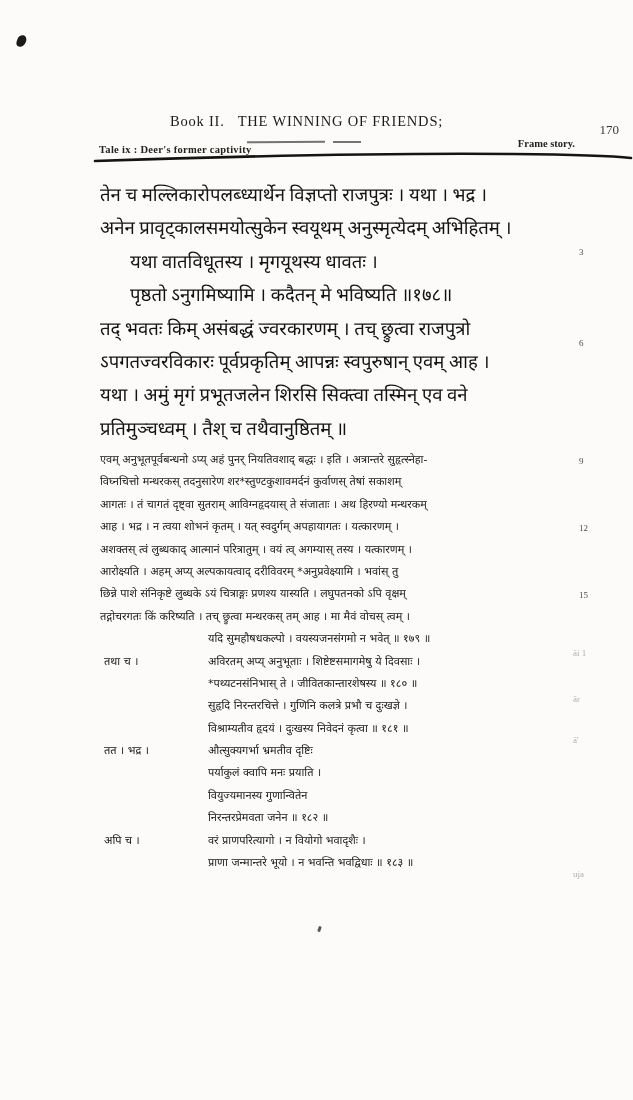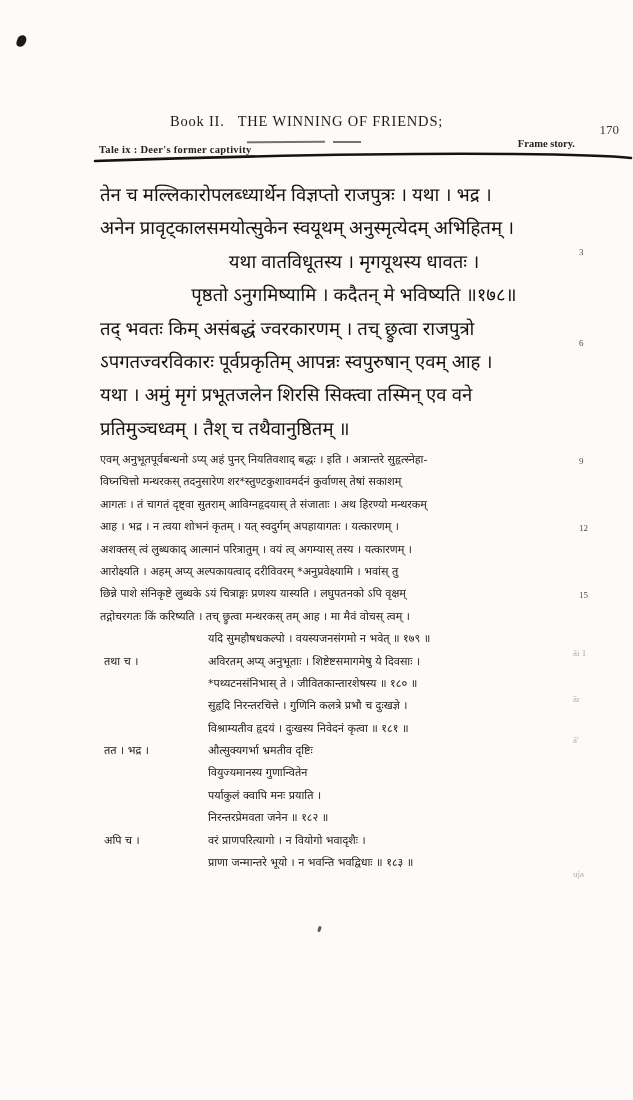--- a/index.html
+++ b/index.html
@@ -35,25 +35,25 @@
     font-size:10.5px; font-weight:600; color:#242320;
   }
   .title-underline { position:absolute; background:#2a2925; height:1.5px; opacity:0.65; }
   .tu1 { top:141px; left:247px; width:78px; transform:rotate(-0.4deg); }
   .tu2 { top:141px; left:333px; width:28px; }
   .head-rule { position:absolute; top:150px; left:93px; }
 
   
   .main-text {
     position:absolute; top:181px; left:100px; width:478px;
-    font-family:Liberation Sans, sans-serif;
+    font-family:Liberation Serif, serif;
     font-size:18.5px; color:#131210;
   }
   .main-line { height:33.4px; white-space:nowrap; }
-  .main-line.ind { padding-left:30px;text-align:center; }
+  .main-line.ind { padding-left:30px; }
 
   
   .commentary {
     position:absolute; top:451px; left:100px; width:492px;
     font-family:"DejaVu Sans", sans-serif;
     font-size:11px; color:#181715;
   }
   .c-line { position:relative; height:22.4px; white-space:nowrap; }
   .c-line .vlabel { position:absolute; left:4px; top:0; }
   .c-line.ind .ltext { display:block; margin-left:108px; }
@@ -140,24 +140,24 @@
         <span class="ltext">सुहृदि निरन्तरचित्ते । गुणिनि कलत्रे प्रभौ च दुःखज्ञे ।</span>
       </div>
       <div class="c-line ind">
         <span class="ltext">विश्राम्यतीव हृदयं । दुःखस्य निवेदनं कृत्वा ॥ १८१ ॥</span>
       </div>
       <div class="c-line ind">
         <span class="vlabel">तत । भद्र ।</span>
         <span class="ltext">औत्सुक्यगर्भा भ्रमतीव दृष्टिः</span>
       </div>
       <div class="c-line ind">
-        <span class="ltext">वियुज्यमानस्य गुणान्वितेन</span>
+        <span class="ltext">पर्याकुलं क्वापि मनः प्रयाति ।</span>
       </div>
       <div class="c-line ind">
-        <span class="ltext">पर्याकुलं क्वापि मनः प्रयाति ।</span>
+        <span class="ltext">वियुज्यमानस्य गुणान्वितेन</span>
       </div>
       <div class="c-line ind">
         <span class="ltext">निरन्तरप्रेमवता जनेन ॥ १८२ ॥</span>
       </div>
       <div class="c-line ind">
         <span class="vlabel">अपि च ।</span>
         <span class="ltext">वरं प्राणपरित्यागो । न वियोगो भवादृशैः ।</span>
       </div>
       <div class="c-line ind">
         <span class="ltext">प्राणा जन्मान्तरे भूयो । न भवन्ति भवद्विधाः ॥ १८३ ॥</span>

